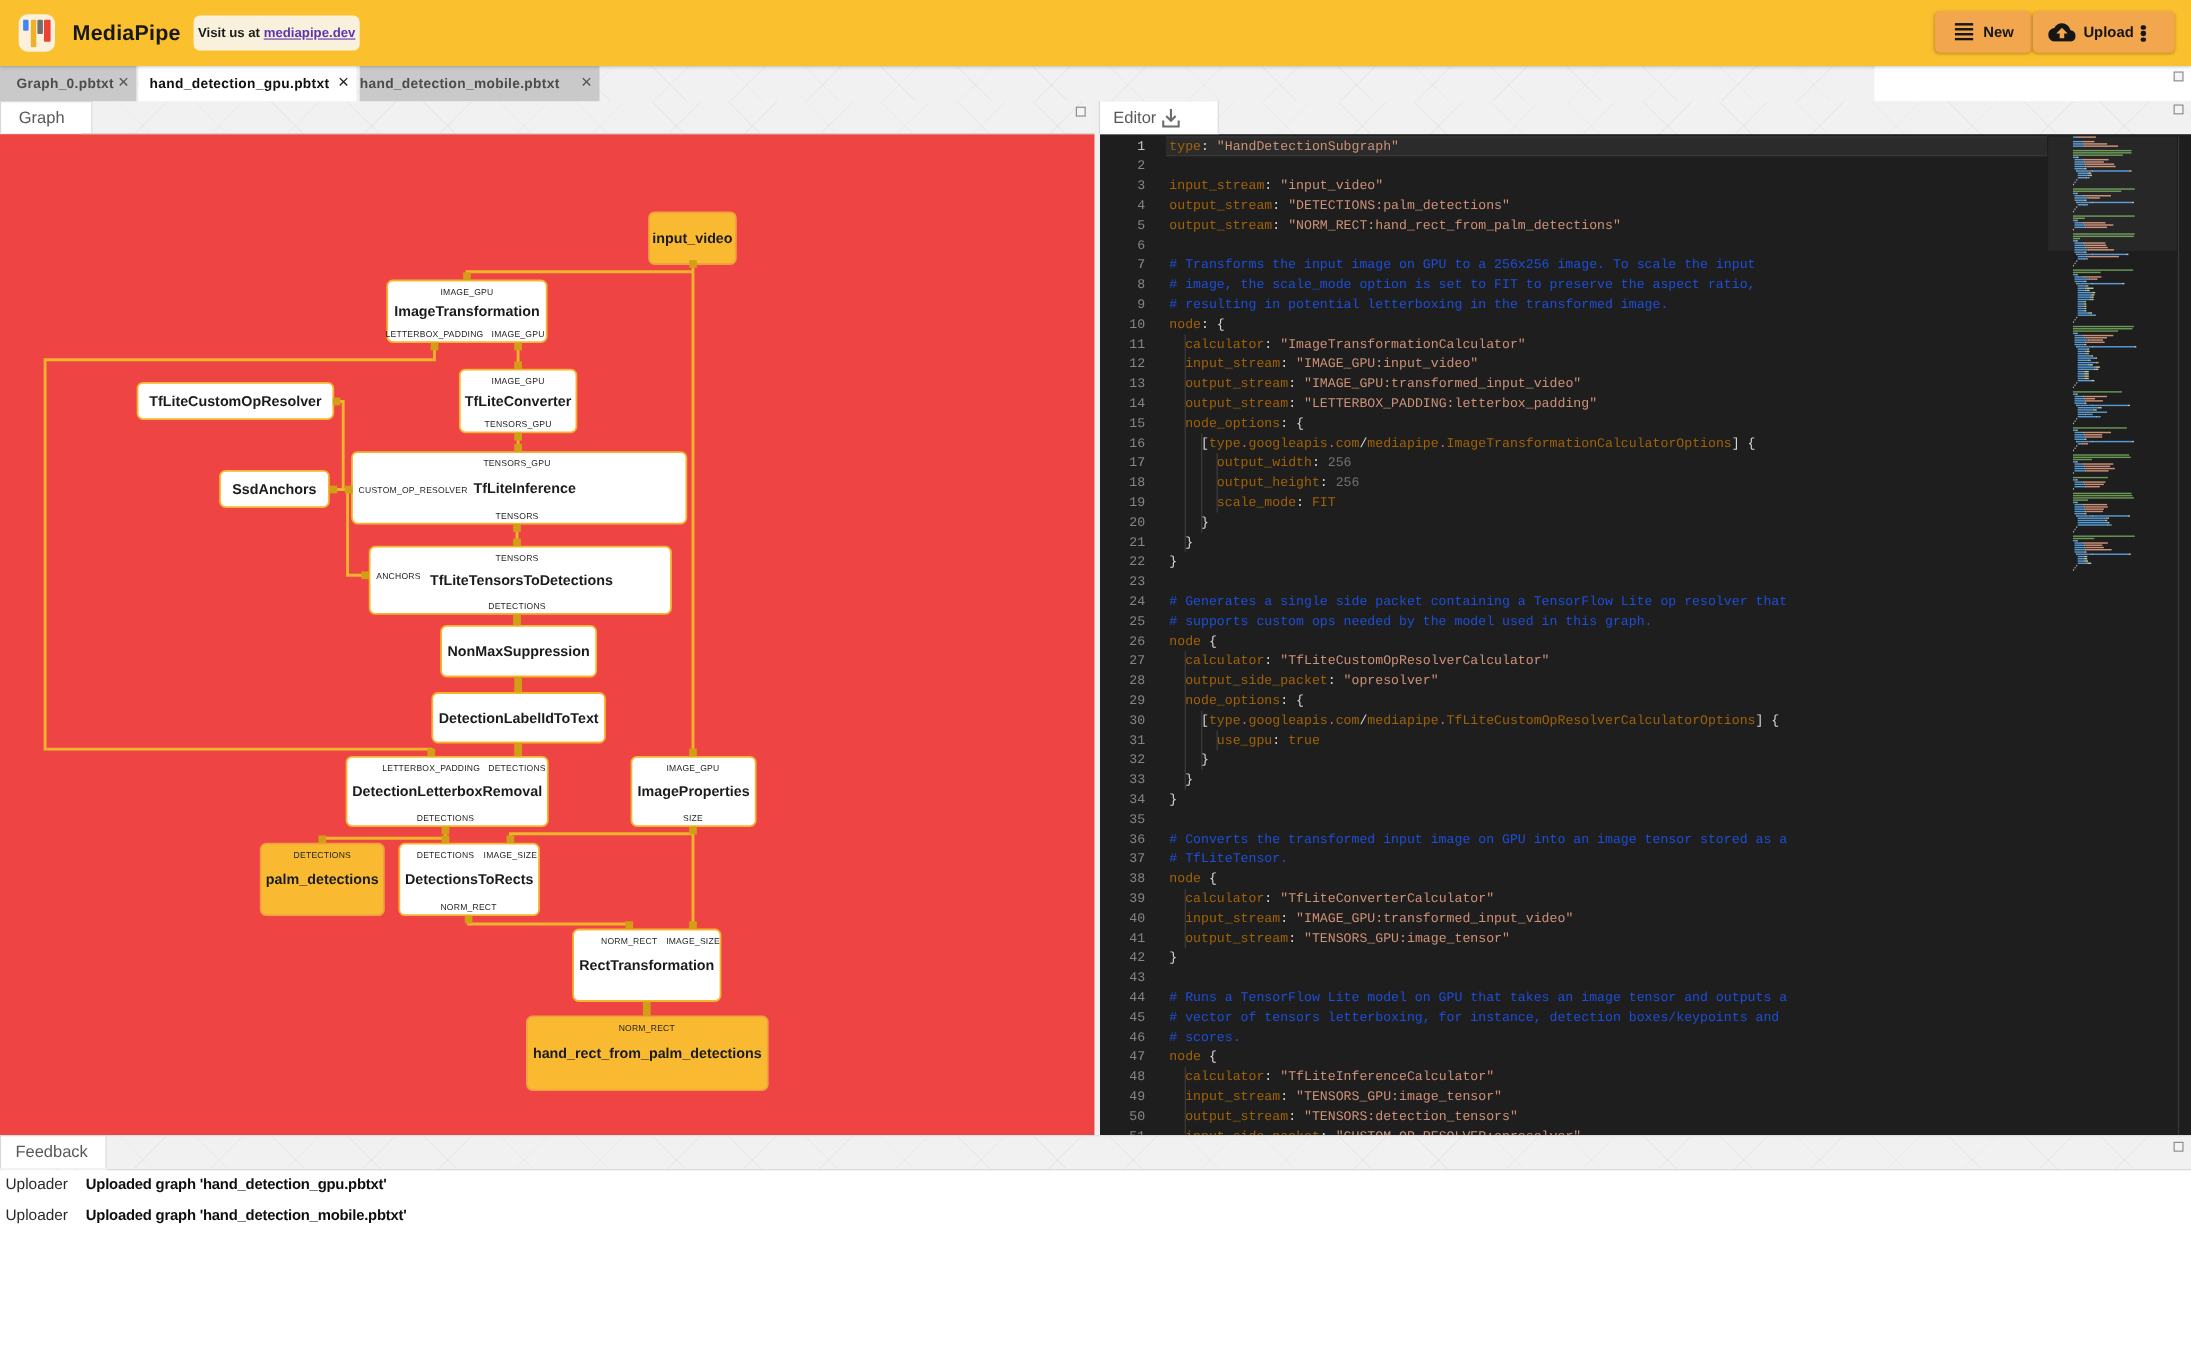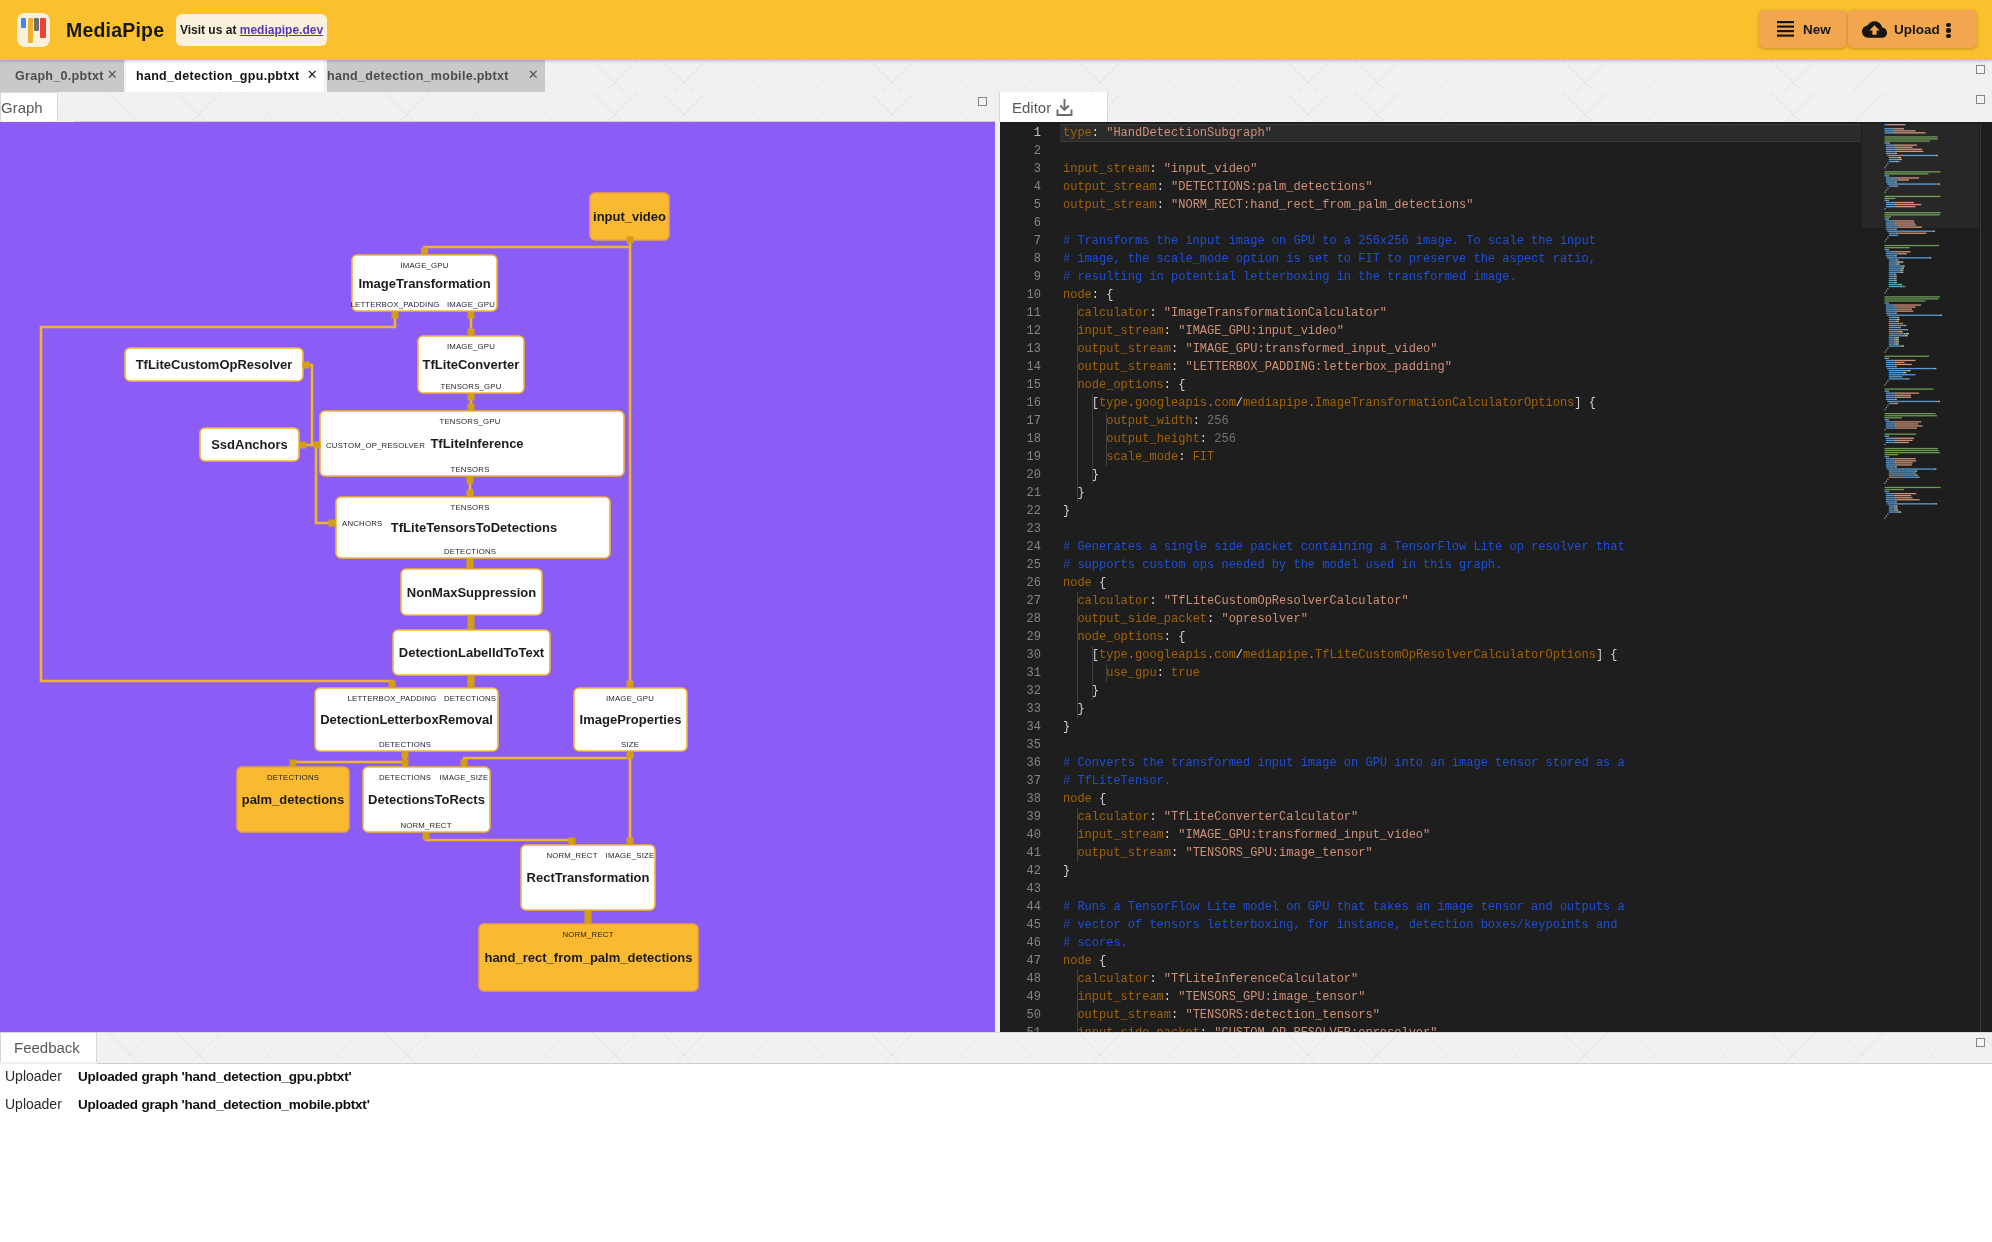--- a/index.html
+++ b/index.html
@@ -18,37 +18,37 @@
   box-shadow:0 1px 3px rgba(0,0,0,0.25);display:flex;align-items:center;color:#161616;
   font-size:13.5px;font-weight:700}
 #btn-new{left:1759px;width:88px;padding-left:18px}
 #btn-upload{left:1848px;width:129px;padding-left:14px}
 #kebab{position:absolute;left:98px;top:12.5px;width:5px}
 #kebab b{display:block;width:4.5px;height:4.5px;border-radius:50%;background:#161616;margin-bottom:1px}
 
 .pat{background-color:#f1f1f1;background-image:
  repeating-linear-gradient(45deg,rgba(0,0,0,0.032) 0 1px,transparent 1px 49px),
  repeating-linear-gradient(-45deg,rgba(0,0,0,0.032) 0 1px,transparent 1px 49px)}
-#filetabs{position:absolute;left:0;top:60px;width:1992px;height:32px;z-index:20}
+#filetabs{position:absolute;left:0;top:60px;width:1704px;height:32px;z-index:20}
 .ftab{position:absolute;top:0;height:32px;font-size:12.5px;font-weight:700;color:#4c4c4c;
   background:#c9c9c9;display:flex;align-items:center;letter-spacing:0.3px}
 .ftab.on{background:#fff;color:#111}
 .ftab .x{position:absolute;right:6px;top:7px;font-weight:400;color:#555;font-size:13px}
 .ftab.on .x{color:#222}
 
 #pheads{position:absolute;left:0;top:92px;width:1992px;height:32px}
 .ptab{position:absolute;background:#fff;border:1px solid #d8d8d8;border-bottom:none;
   font-size:15px;font-weight:400;color:#585858;display:flex;align-items:center}
-#gtab{left:0;top:92px;width:58px;height:29px;padding-left:0}
+#gtab{left:0;top:92px;width:84px;height:29px;padding-left:16px}
 #ghline{position:absolute;left:74px;top:121px;width:921px;height:1px;background:#d2d2d2}
 #etab{left:999px;top:91px;width:109px;height:31px;padding-left:12px}
 #ftab2{left:0;top:1032px;width:97px;height:30px;padding-left:13px}
 .maxsq{position:absolute;width:9px;height:9px;border:1.5px solid #868686;background:#f4f4f4}
 
-#gcanvas{position:absolute;left:0;top:122px;width:995px;height:910px;background:#8b5cf6;overflow:hidden}
+#gcanvas{position:absolute;left:0;top:122px;width:995px;height:910px;background:#ef4444;overflow:hidden}
 #splitter{position:absolute;left:995px;top:92px;width:5px;height:940px;background:#f0f0f0}
 .nt{font:700 13px "Liberation Sans",sans-serif;fill:#1b1b1b}
 .pl{font:400 7.8px "Liberation Sans",sans-serif;fill:#1e1e1e;letter-spacing:0.2px}
 
 #editor{position:absolute;left:1000px;top:122px;width:992px;height:910px;background:#1e1e1e;overflow:hidden}
 #curline{position:absolute;left:1060px;top:124px;width:801px;height:18px;background:#2b2b2c;
   border-top:1px solid #3a3a3a;border-bottom:1px solid #3a3a3a}
 #gutter{position:absolute;left:1000px;top:124px;width:41px;height:918px;
   font:12px "Liberation Mono",monospace;line-height:18px;color:#858585;text-align:right;white-space:pre}
 #gutter .cur{color:#c6c6c6}

